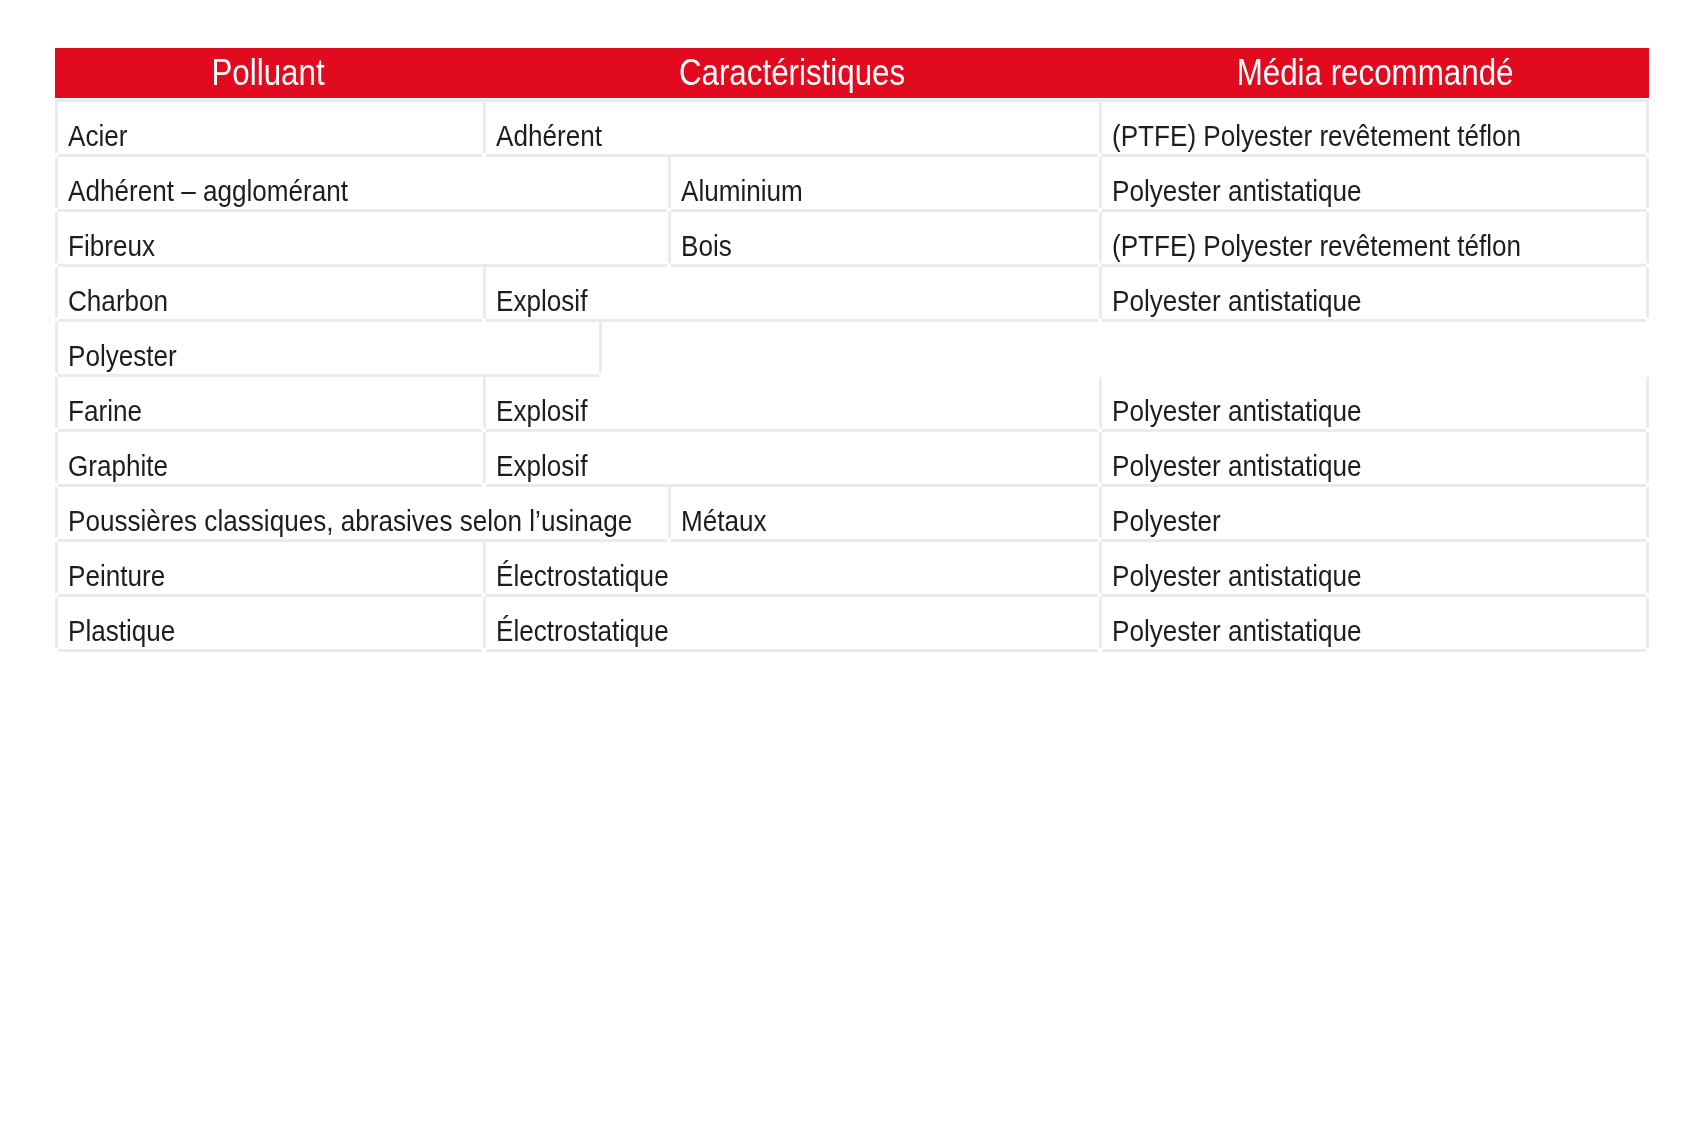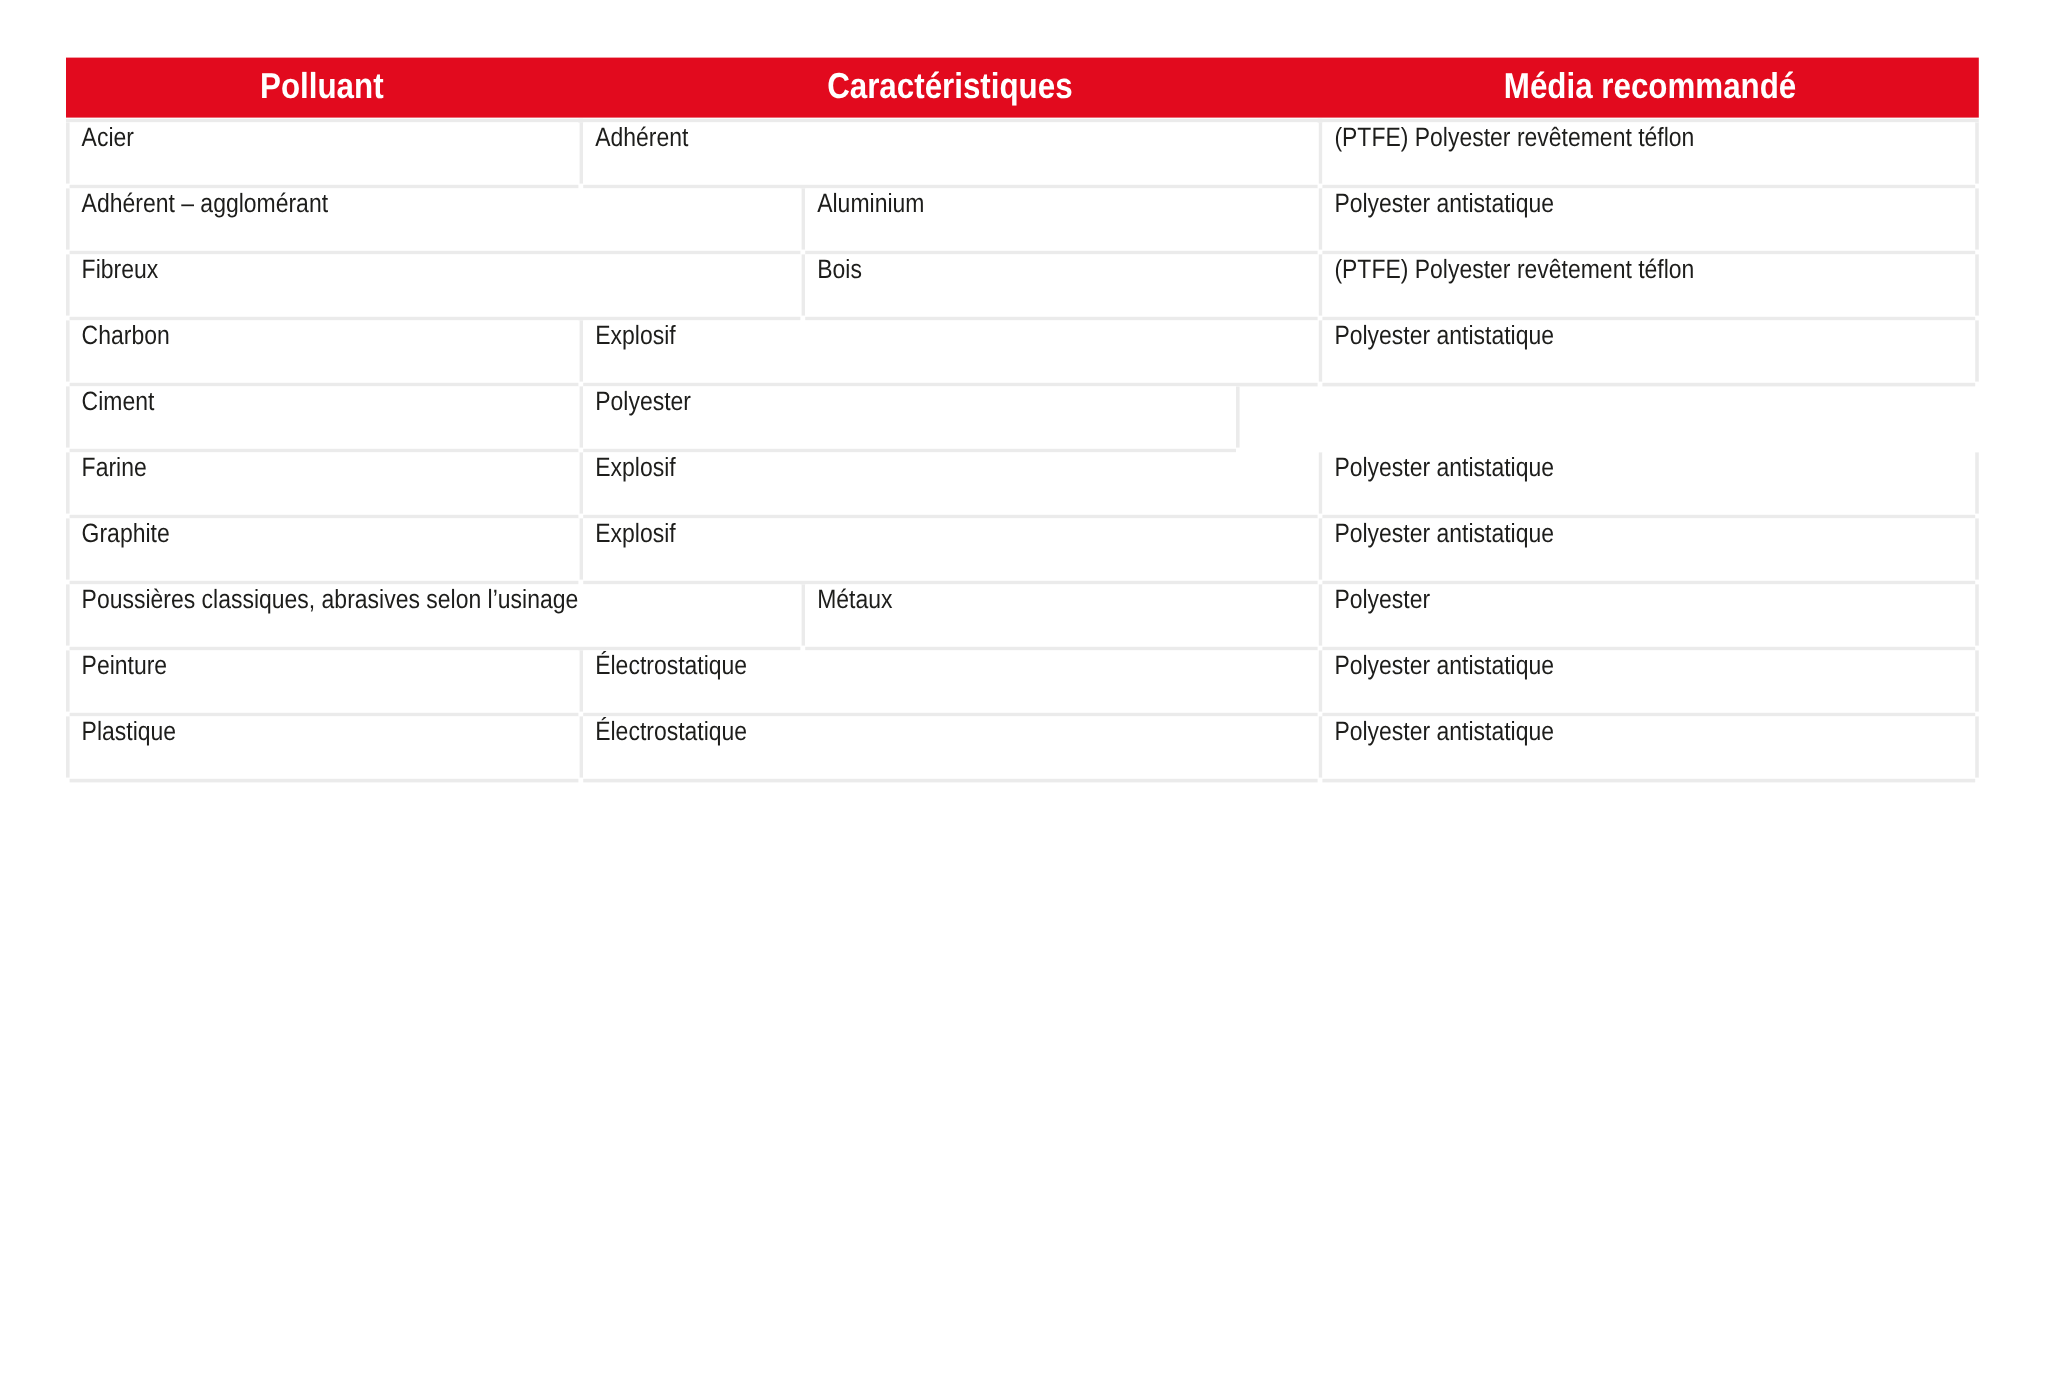--- a/index.html
+++ b/index.html
@@ -25,40 +25,40 @@
   
   .thead{
     display:flex;gap:var(--gap);
     background:var(--red);
     height:50px;
     margin-bottom:var(--gap);
   }
   .th{
     position:relative;
     display:flex;align-items:center;justify-content:center;
-    font-weight:700;font-size:30px;color:#ffffff;
+    font-weight:400;font-size:36px;color:#ffffff;
     white-space:nowrap;
   }
   .th::before{ 
     content:"";position:absolute;left:calc(-1 * var(--gap));right:calc(-1 * var(--gap));
     bottom:calc(-1 * var(--gap));height:3px;background:var(--border);
   }
   .th:first-child::before{left:0;}
   .th:last-child::before{right:0;}
   
   .tr{
     display:flex;gap:var(--gap);
     height:51px;
   }
   .tr + .tr{margin-top:var(--gap);}
   .td{
     position:relative;
-    display:flex;align-items:flex-start;
+    display:flex;align-items:flex-end;
     padding-left:10px;
-    font-size:22px;
+    font-size:30px;
     white-space:nowrap;
     background:#ffffff;
   }
   
   .td::before{
     content:"";position:absolute;left:0;right:0;bottom:calc(-1 * var(--gap));
     height:3px;background:var(--border);
   }
   
   .td:not(:last-child)::after{
@@ -133,23 +133,20 @@
         </div>
     <div class="td c1">
           <span class="cond">Explosif</span>
         </div>
     <div class="td c2">
           <span class="cond">Polyester antistatique</span>
         </div>
   </div>
 
   <div class="tr">
-    <div class="td c0">
-          <span class="cond">Ciment</span>
-        </div>
     <div class="td c2">
           <span class="cond">Polyester</span>
         </div>
   </div>
 
   <div class="tr">
     <div class="td c0">
           <span class="cond">Farine</span>
         </div>
     <div class="td c1">

